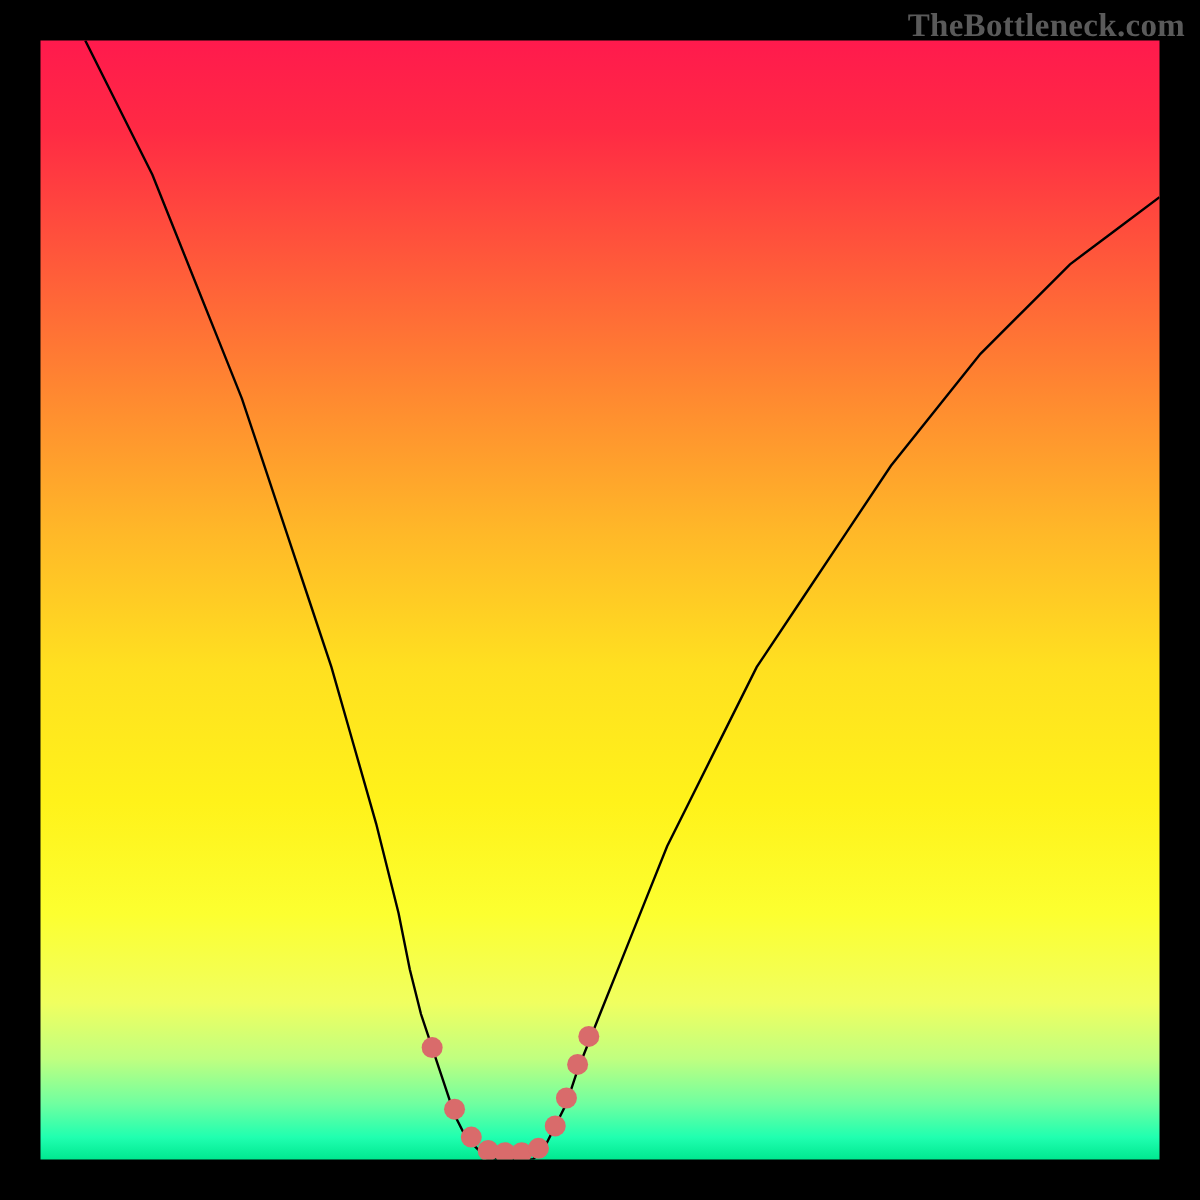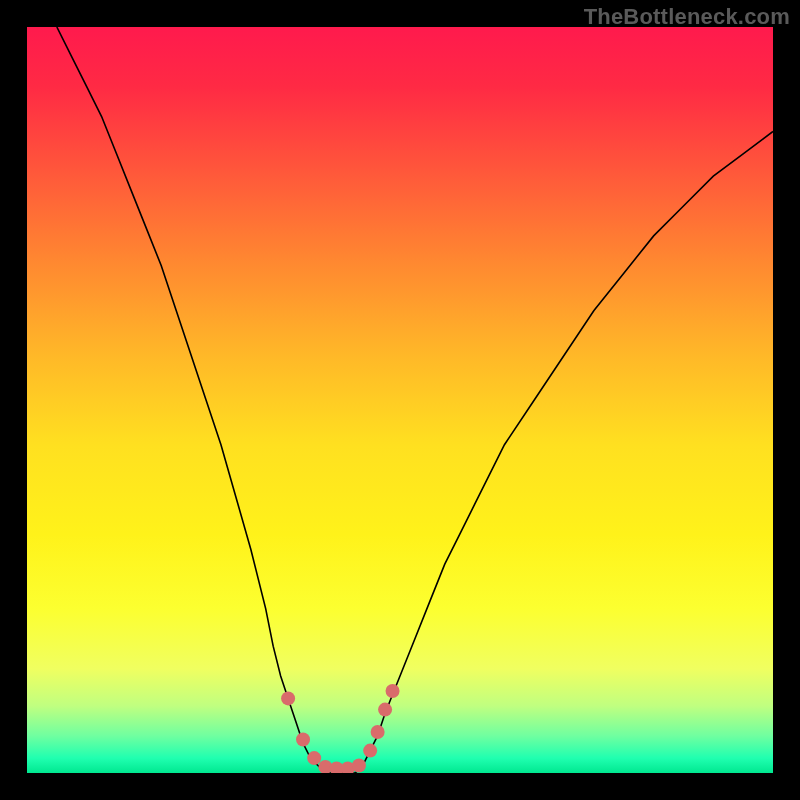--- a/index.html
+++ b/index.html
@@ -28,21 +28,21 @@
       #f0ff60 86%,
       #c0ff80 91%,
       #70ffa0 95%,
       #20ffb0 98%,
       #00e890 100%);
   }
   .watermark {
     position: absolute;
     top: 4px;
     right: 10px;
-    font-family: Liberation Sans, sans-serif;
+    font-family: Liberation Serif, serif;
     font-size: 22px;
     font-weight: 600;
     color: #5a5a5a;
     letter-spacing: 0.2px;
     user-select: none;
   }
   svg.curve {
     position: absolute;
     left: 0; top: 0;
     width: 746px;

